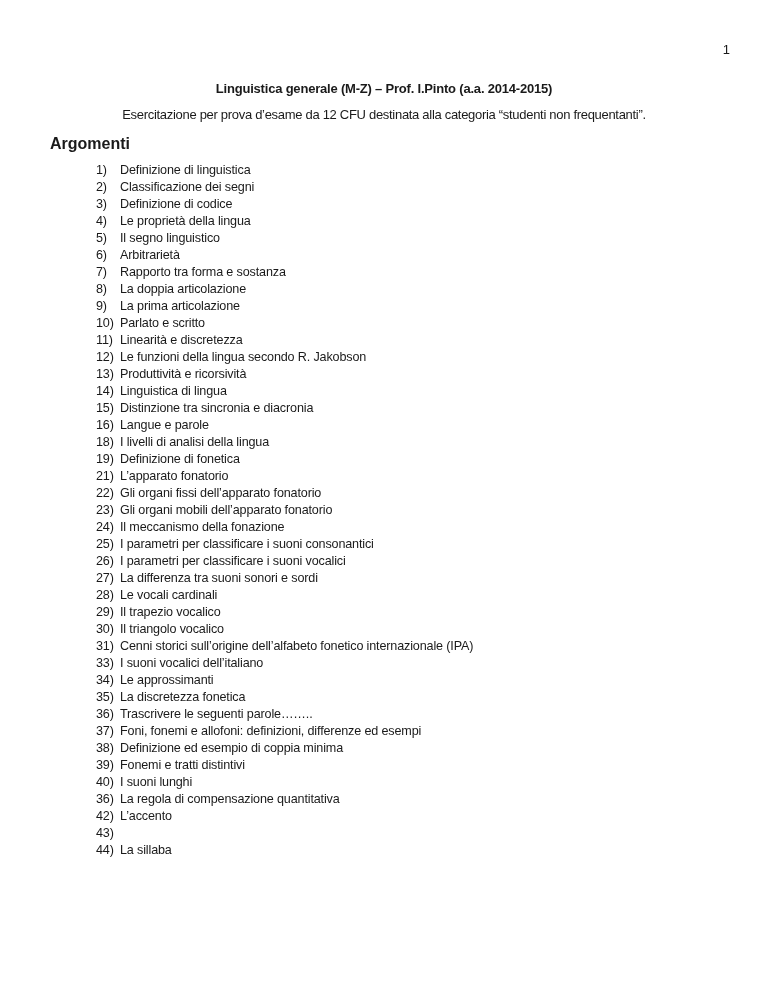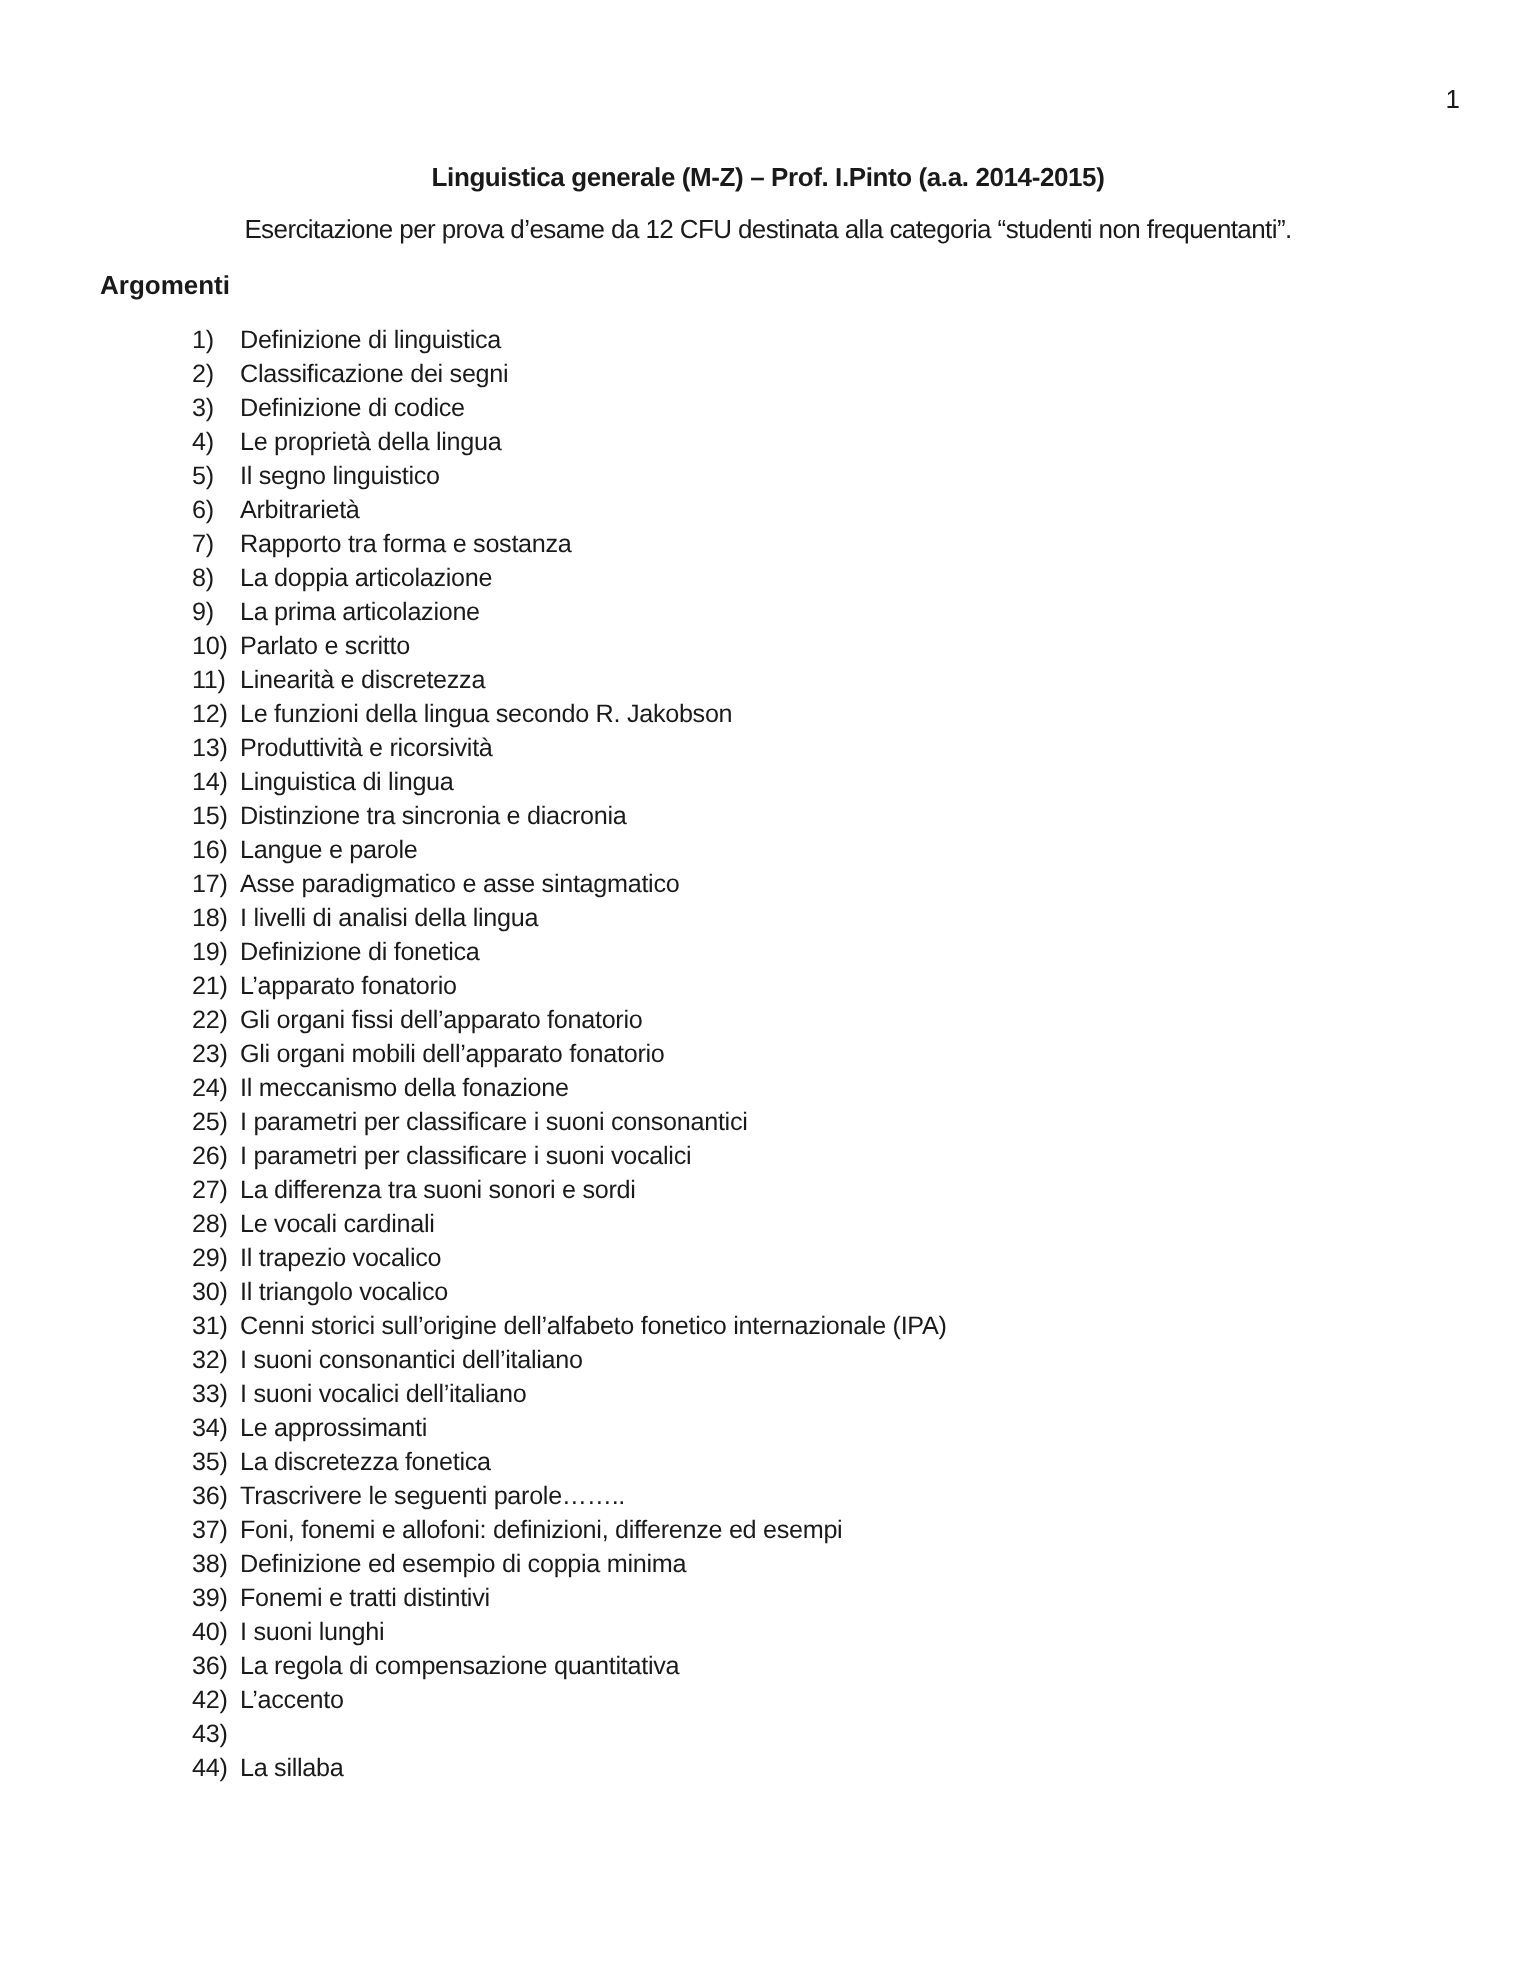--- a/index.html
+++ b/index.html
@@ -38,21 +38,21 @@
       width: 768px;
       text-align: center;
       font-size: 13px;
       font-weight: normal;
       letter-spacing: -0.3px;
     }
     .section-heading {
       position: absolute;
       top: 135px;
       left: 50px;
-      font-size: 13px;
+      font-size: 16px;
       font-weight: bold;
     }
     .topic-list {
       position: absolute;
       top: 162px;
       left: 96px;
       margin: 0;
       padding: 0;
       list-style: none;
     }
@@ -142,24 +142,20 @@
     </li>
     <li class="topic-item">
       <span class="topic-num">15)</span>
       <span class="topic-text">Distinzione tra sincronia e diacronia</span>
     </li>
     <li class="topic-item">
       <span class="topic-num">16)</span>
       <span class="topic-text">Langue e parole</span>
     </li>
     <li class="topic-item">
-      <span class="topic-num">17)</span>
-      <span class="topic-text">Asse paradigmatico e asse sintagmatico</span>
-    </li>
-    <li class="topic-item">
       <span class="topic-num">18)</span>
       <span class="topic-text">I livelli di analisi della lingua</span>
     </li>
     <li class="topic-item">
       <span class="topic-num">19)</span>
       <span class="topic-text">Definizione di fonetica</span>
     </li>
     <li class="topic-item">
       <span class="topic-num">21)</span>
       <span class="topic-text">L’apparato fonatorio</span>
@@ -198,24 +194,20 @@
     </li>
     <li class="topic-item">
       <span class="topic-num">30)</span>
       <span class="topic-text">Il triangolo vocalico</span>
     </li>
     <li class="topic-item">
       <span class="topic-num">31)</span>
       <span class="topic-text">Cenni storici sull’origine dell’alfabeto fonetico internazionale (IPA)</span>
     </li>
     <li class="topic-item">
-      <span class="topic-num">32)</span>
-      <span class="topic-text">I suoni consonantici dell’italiano</span>
-    </li>
-    <li class="topic-item">
       <span class="topic-num">33)</span>
       <span class="topic-text">I suoni vocalici dell’italiano</span>
     </li>
     <li class="topic-item">
       <span class="topic-num">34)</span>
       <span class="topic-text">Le approssimanti</span>
     </li>
     <li class="topic-item">
       <span class="topic-num">35)</span>
       <span class="topic-text">La discretezza fonetica</span>

